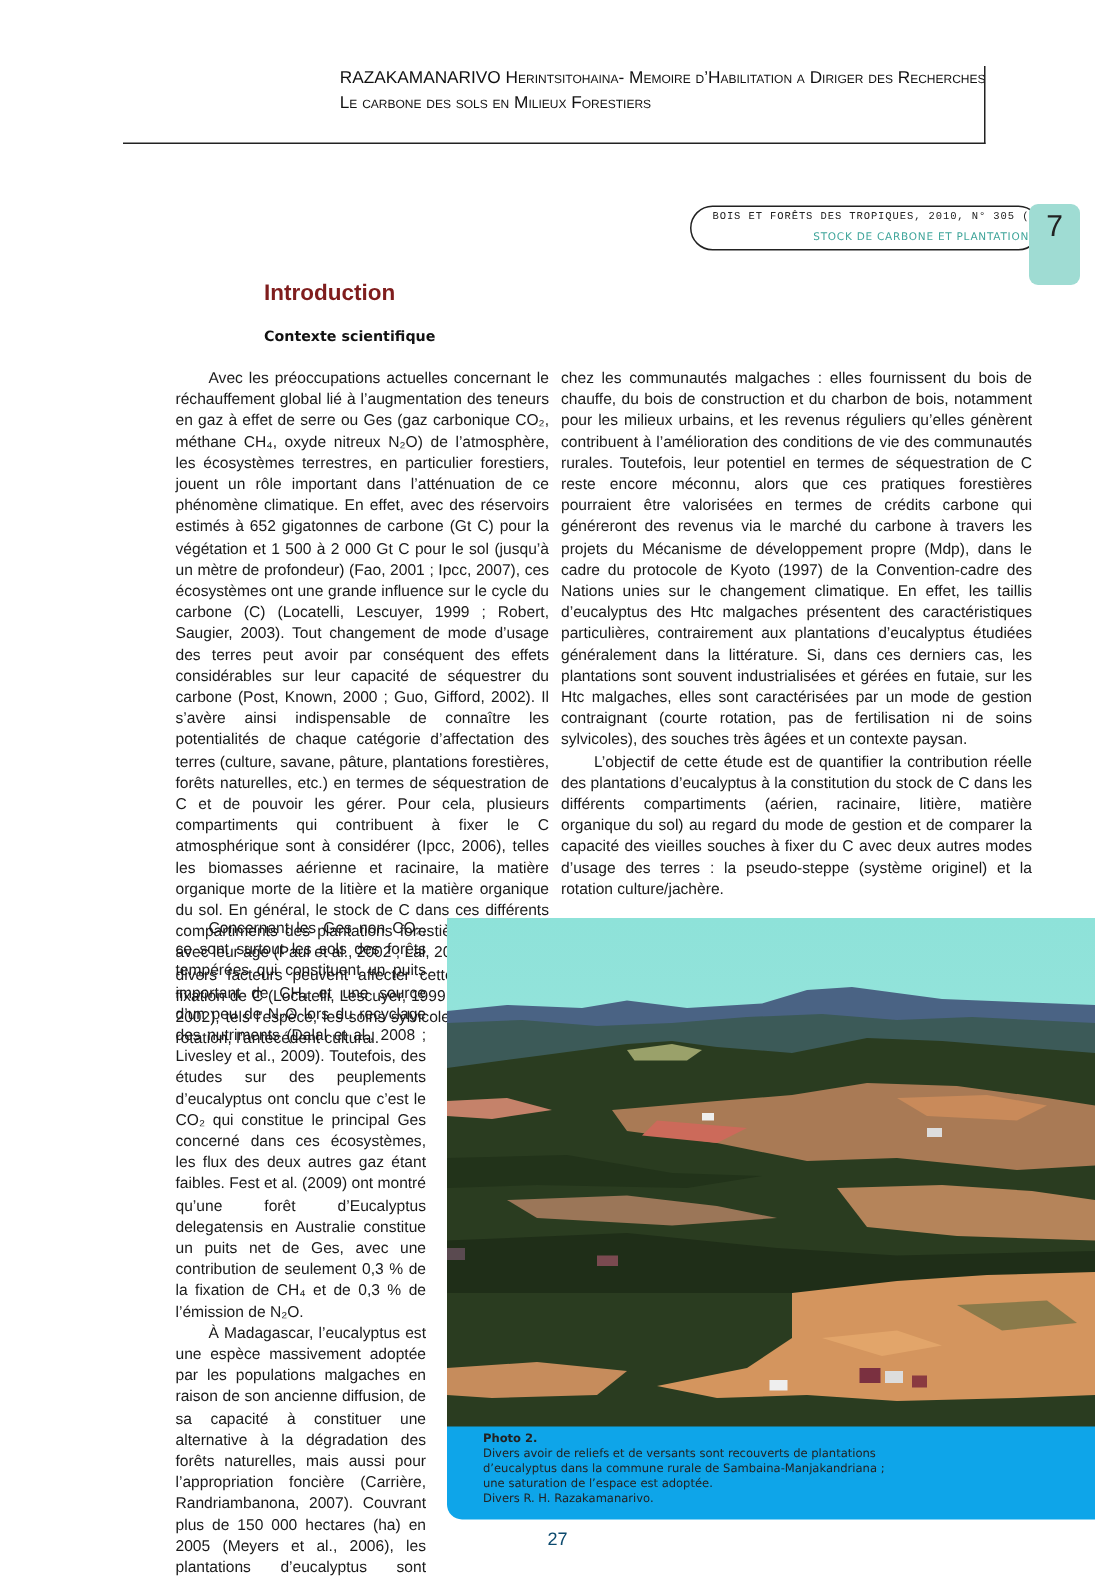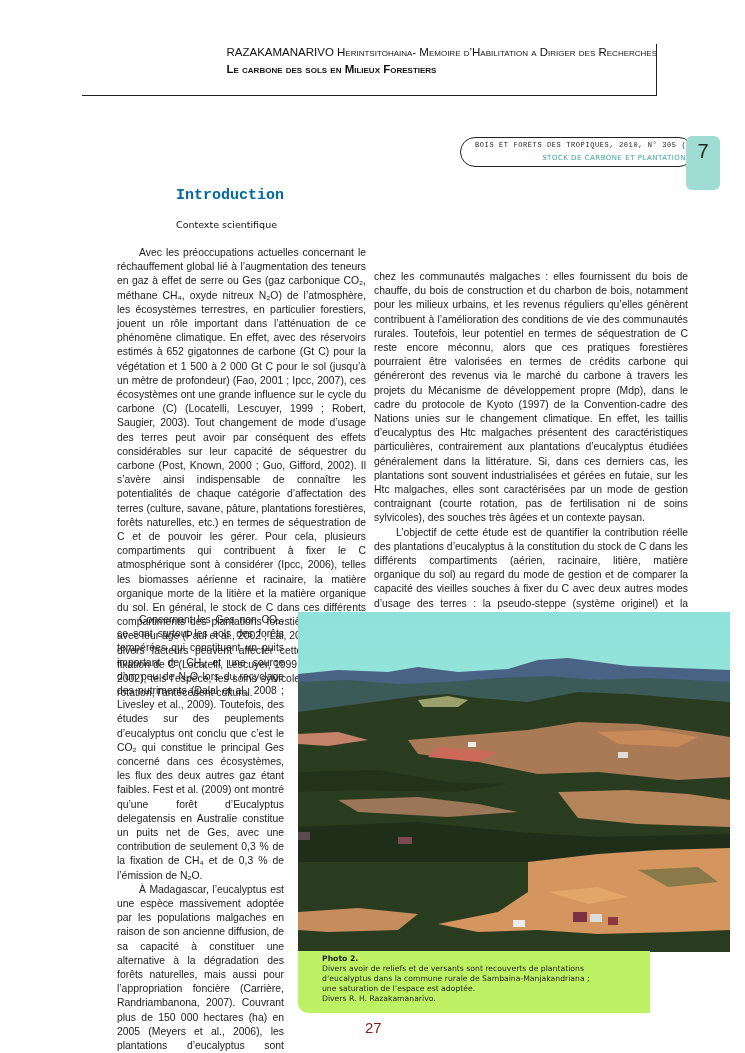--- a/index.html
+++ b/index.html
@@ -2,44 +2,44 @@
 <html><head>
 <meta charset="utf-8">
 <style>
   html, body { margin: 0; padding: 0; }
   body {
     width: 745px; height: 1053px; background: #ffffff; position: relative; overflow: hidden;
     font-family: "DejaVu Sans", sans-serif; color: #1a1a1a;
   }
   .hdr { position: absolute; right: 88px; top: 44px; text-align: left; font-family: "Liberation Sans", sans-serif; font-size: 11.5px; line-height: 17px; color: #111; font-variant: small-caps; }
   .hdr .l1 { }
-  .hdr .l3 { font-weight: bold; }
+  .hdr .l3 { font-weight: normal; }
   .hdr-rule { position: absolute; left: 82px; top: 95px; width: 575px; height: 1px; background: #222; }
   .hdr-vrule { position: absolute; left: 656px; top: 44px; width: 1px; height: 52px; background: #222; }
 
   .journal-pill { position: absolute; left: 460px; top: 137px; width: 232px; height: 28px; border: 1.3px solid #222; border-radius: 16px; background: #fff; }
   .journal-pill .j1 { position: absolute; left: 14px; top: 3px; font-size: 7px; letter-spacing: 0.6px; color: #222; white-space: nowrap; font-family: Liberation Mono, monospace; }
   .journal-pill .j2 { position: absolute; right: 2px; top: 16px; font-size: 7px; letter-spacing: 0.5px; color: #3fa59a; white-space: nowrap; font-family: "DejaVu Sans", sans-serif; }
   .tab7 { position: absolute; left: 686px; top: 136px; width: 34px; height: 54px; background: #9fdcd3; border-radius: 6px; }
   .tab7 span { position: absolute; left: 0; right: 0; top: 4px; text-align: center; font-size: 20px; color: #222; font-family: "Liberation Sans", sans-serif; }
 
-  .intro-title { position: absolute; left: 176px; top: 187px; font-size: 15px; font-weight: bold; font-family: Liberation Mono, monospace; color: #0369a1; }
-  .intro-sub { position: absolute; left: 176px; top: 219px; font-size: 9.5px; font-weight: normal; font-family: "DejaVu Sans", sans-serif; color: #111; }
+  .intro-title { position: absolute; left: 176px; top: 187px; font-size: 15px; font-weight: bold; font-family: Liberation Sans, sans-serif; color: #7f1d1d; }
+  .intro-sub { position: absolute; left: 176px; top: 219px; font-size: 9.5px; font-weight: bold; font-family: "DejaVu Sans", sans-serif; color: #111; }
 
   .col { position: absolute; font-family: "Liberation Sans", sans-serif; font-size: 10.4px; line-height: 14.2px; text-align: justify; color: #1a1a1a; }
   .col p { margin: 0; text-indent: 22px; }
   .col-left-top { left: 117px; top: 246px; width: 249px; }
   .col-left-bot { left: 117px; top: 613px; width: 167px; }
-  .col-right { left: 374px; top: 246px; width: 314px; margin-top: 24px; }
+  .col-right { left: 374px; top: 246px; width: 314px; }
 
   .photo { position: absolute; left: 298px; top: 612px; width: 432px; height: 340px; overflow: hidden; background: #2d3a22; }
-  .caption-box { position: absolute; left: 298px; top: 951px; width: 352px; height: 62px; background: #bef264; border-bottom-left-radius: 10px; }
+  .caption-box { position: absolute; left: 298px; top: 951px; width: 432px; height: 62px; background: #0ea5e9; border-bottom-left-radius: 10px; }
   .caption-box .cap { position: absolute; left: 24px; top: 3px; font-family: "DejaVu Sans", sans-serif; font-size: 7.7px; line-height: 10px; color: #222; }
   .caption-box .cap b { display: block; }
-  .pagenum { position: absolute; left: 365px; top: 1019px; font-family: "Liberation Sans", sans-serif; font-size: 15px; color: #7f1d1d; }
+  .pagenum { position: absolute; left: 365px; top: 1019px; font-family: "Liberation Sans", sans-serif; font-size: 12px; color: #0c4a6e; }
 </style>
 </head>
 <body>
 
 <div class="hdr">
   <div class="l1">RAZAKAMANARIVO Herintsitohaina- Memoire d’Habilitation a Diriger des Recherches</div>
   <div class="l3">Le carbone des sols en Milieux Forestiers</div>
 </div>
 <div class="hdr-vrule"></div>
 <div class="hdr-rule"></div>

